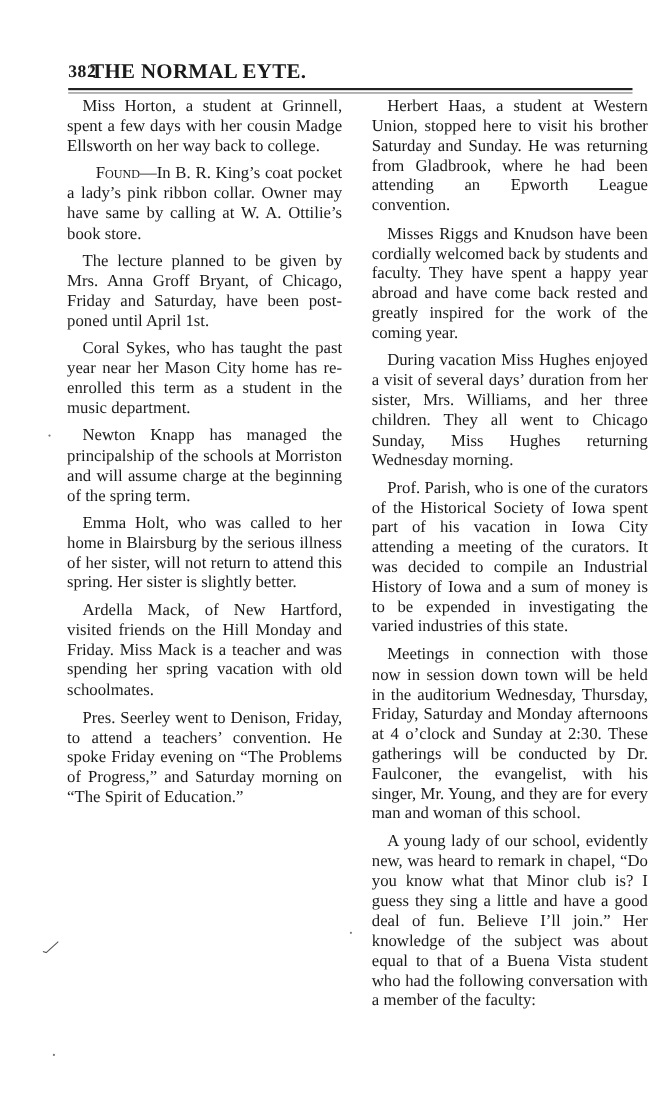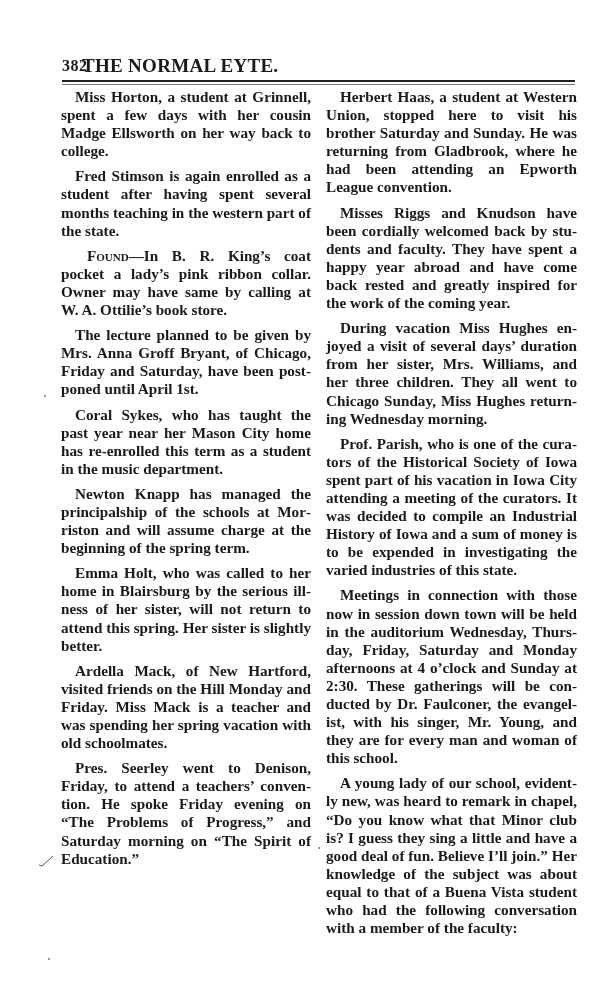--- a/index.html
+++ b/index.html
@@ -51,26 +51,25 @@
       border-bottom: 1px solid #777;
     }
     .column {
       position: absolute;
       top: 88px;
       font-size: 15.2px;
       line-height: 18.1px;
       text-align: justify;
     }
     .col-left { left: 61px; width: 250px; }
-    .col-right { left: 326px; width: 251px; }
+    .col-right { left: 338px; width: 251px; }
     .para {
       margin: 0 0 7px 0;
       text-indent: 14px;
       hyphens: manual;
-      font-weight: bold;
     }
     .smallcaps {
       font-variant: small-caps;
       margin-left: 12px;
     }
     .margin-mark {
       position: absolute;
       left: 38px;
       top: 855px;
       width: 16px;
@@ -88,21 +87,20 @@
 <body>
 
 <div class="page-header">
   <span class="page-number">382</span>
   <div class="masthead">THE NORMAL EYTE.</div>
 </div>
 <div class="header-rule"></div>
 
 <div class="column col-left">
   <p class="para">Miss Horton, a student at Grinnell, spent a few days with her cousin Madge Ellsworth on her way back to college.</p>
-  <p class="para">Fred Stimson is again enrolled as a student after having spent several months teaching in the western part of the state.</p>
   <p class="para"><span class="smallcaps">Found</span><span>—In B. R. King’s coat pocket a lady’s pink ribbon collar. Owner may have same by calling at W. A. Ottilie’s book store.</span></p>
   <p class="para">The lecture planned to be given by Mrs. Anna Groff Bryant, of Chicago, Friday and Saturday, have been post­poned until April 1st.</p>
   <p class="para">Coral Sykes, who has taught the past year near her Mason City home has re-enrolled this term as a student in the music department.</p>
   <p class="para">Newton Knapp has managed the principalship of the schools at Mor­riston and will assume charge at the beginning of the spring term.</p>
   <p class="para">Emma Holt, who was called to her home in Blairsburg by the serious ill­ness of her sister, will not return to attend this spring. Her sister is slightly better.</p>
   <p class="para">Ardella Mack, of New Hartford, visited friends on the Hill Monday and Friday. Miss Mack is a teacher and was spending her spring vacation with old schoolmates.</p>
   <p class="para">Pres. Seerley went to Denison, Friday, to attend a teachers’ conven­tion. He spoke Friday evening on “The Problems of Progress,” and Saturday morning on “The Spirit of Education.”</p>
 </div>
 
 <div class="column col-right">

